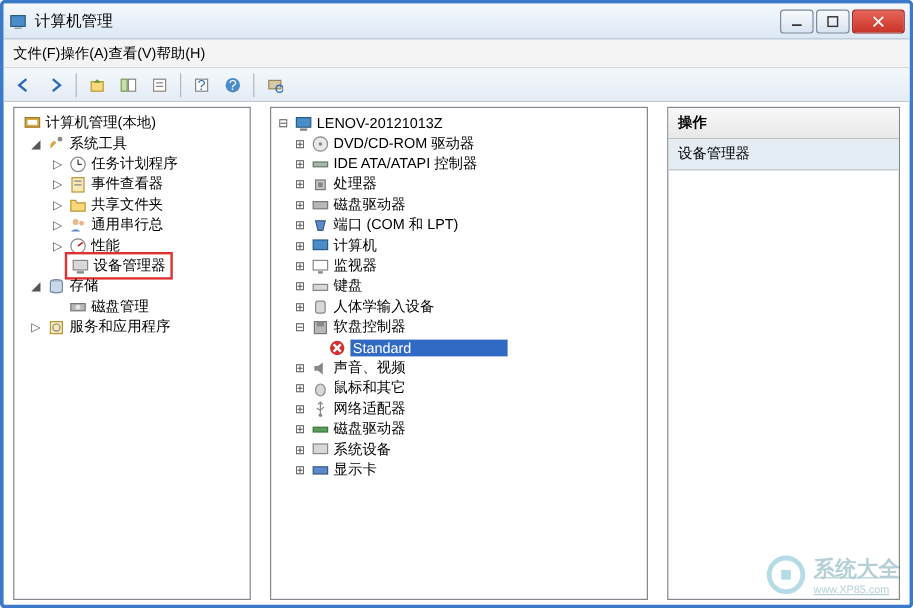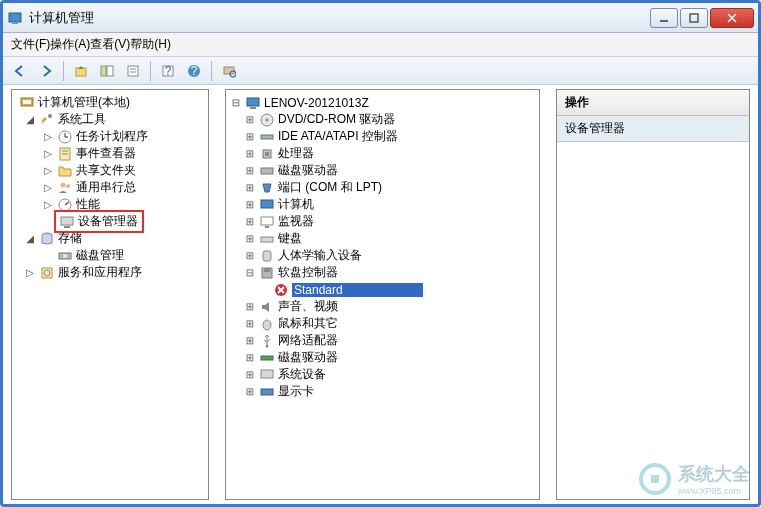--- a/index.html
+++ b/index.html
@@ -459,18 +459,18 @@
 
   </div>
 
 
   <div class="watermark">
     <svg width="34" height="34" viewBox="0 0 34 34">
         <circle cx="17" cy="17" r="14" fill="none" stroke="#2a9ab8" stroke-width="4"></circle>
         <rect x="13" y="13" width="8" height="8" fill="#2a9ab8"></rect>
       </svg>
     <div>
-      <div style="font-size:18px;font-weight:bold;">系统大全</div>
-      <div style="font-size:9px;">www.XP85.com</div>
+      <div style="font-size:18px;font-weight:bold;text-decoration:underline;">系统大全</div>
+      <div style="font-size:9px;text-decoration:underline;">www.XP85.com</div>
     </div>
   </div>
 
 </div>
 
 </body></html>

